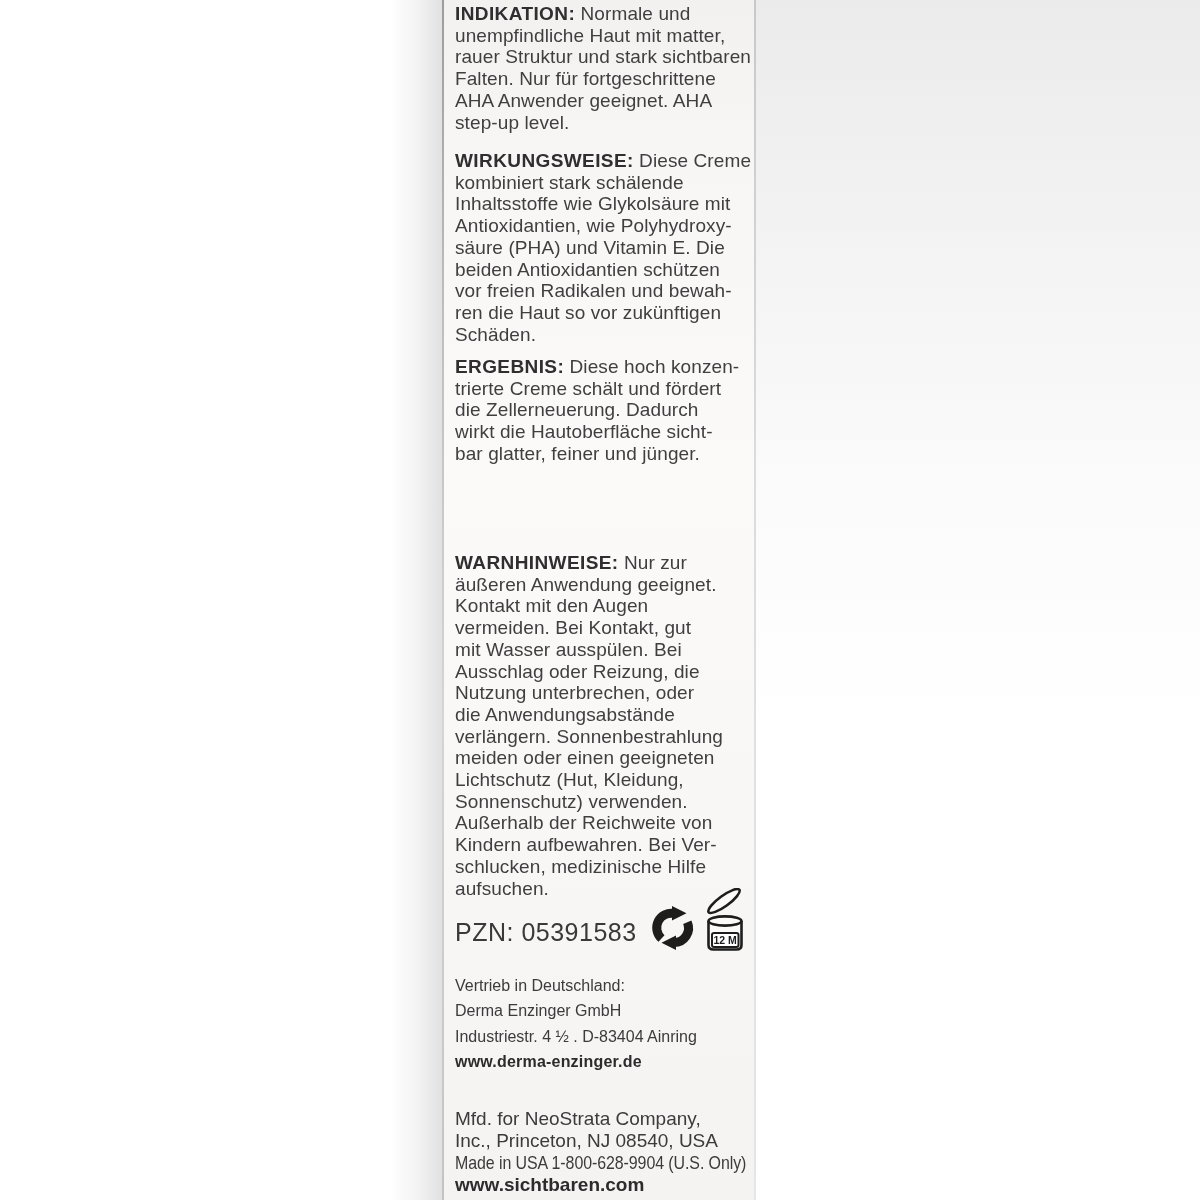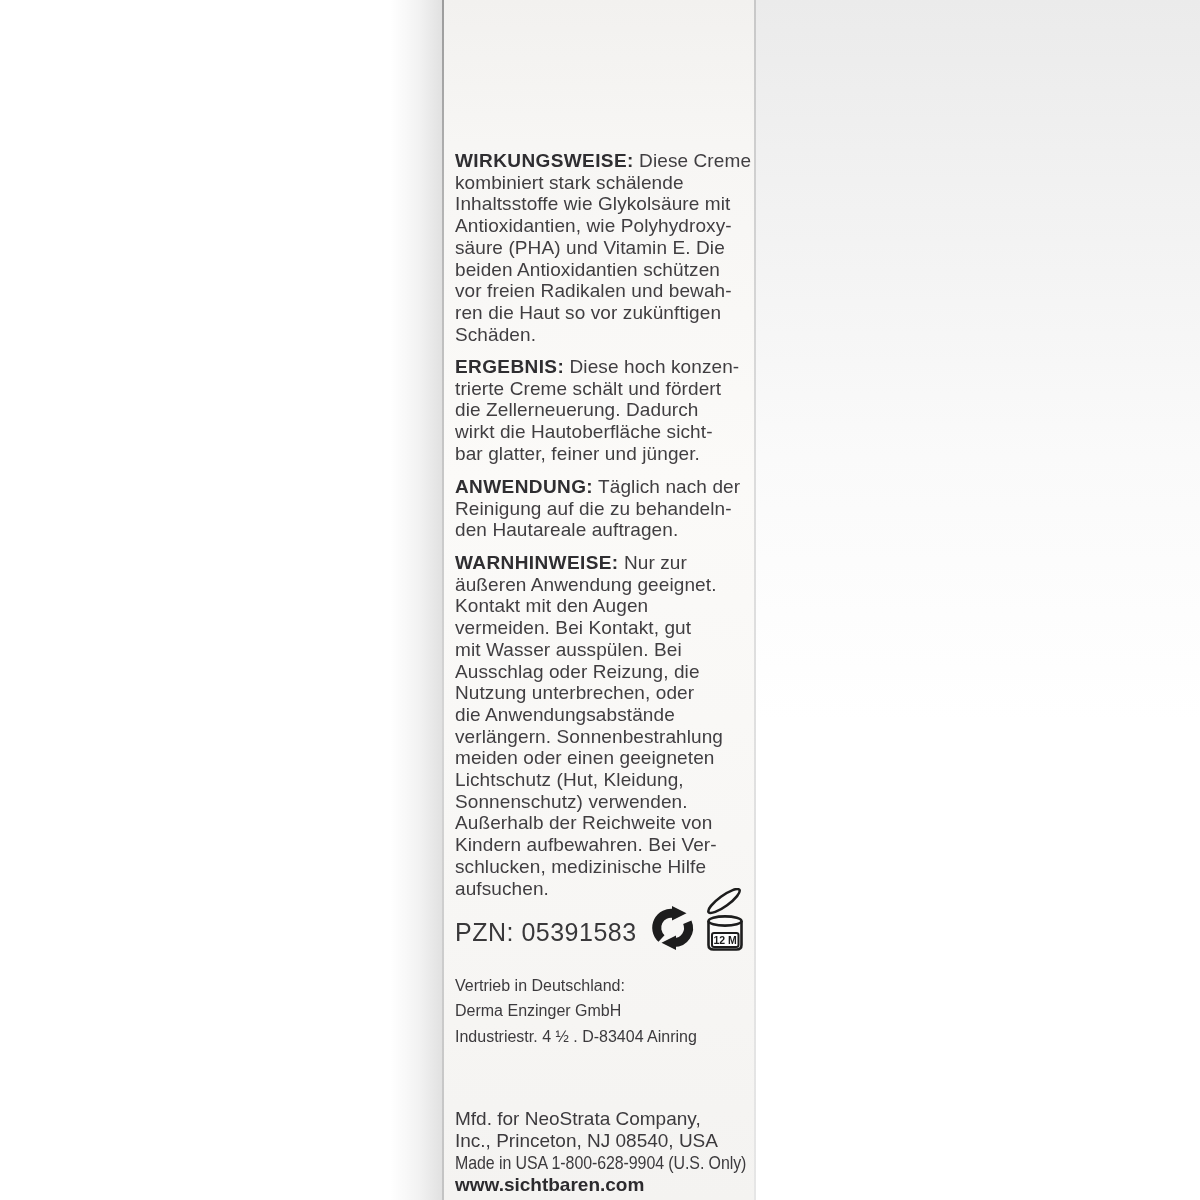--- a/index.html
+++ b/index.html
@@ -59,20 +59,28 @@
 </head>
 <body>
 
 <div class="bg-right"></div>
 <div class="bg-left-shadow"></div>
 <div class="edge-left"></div>
 <div class="edge-right"></div>
 
 <div class="panel">
 
+  <div class="sec" style="top:3px">
+    <span class="cap">INDIKATION:</span><span class="pre"> Normale und
+unempfindliche Haut mit matter,
+rauer Struktur und stark sichtbaren
+Falten. Nur für fortgeschrittene
+AHA Anwender geeignet. AHA
+step-up level.</span>
+  </div>
 
   <div class="sec" style="top:150px">
     <span class="cap">WIRKUNGSWEISE:</span><span class="pre"> Diese Creme
 kombiniert stark schälende
 Inhaltsstoffe wie Glykolsäure mit
 Antioxidantien, wie Polyhydroxy-
 säure (PHA) und Vitamin E. Die
 beiden Antioxidantien schützen
 vor freien Radikalen und bewah-
 ren die Haut so vor zukünftigen
@@ -80,25 +88,20 @@
   </div>
 
   <div class="sec" style="top:356px">
     <span class="cap">ERGEBNIS:</span><span class="pre"> Diese hoch konzen-
 trierte Creme schält und fördert
 die Zellerneuerung. Dadurch
 wirkt die Hautoberfläche sicht-
 bar glatter, feiner und jünger.</span>
   </div>
 
-  <div class="sec" style="top:476px">
-    <span class="cap">ANWENDUNG:</span><span class="pre"> Täglich nach der
-Reinigung auf die zu behandeln-
-den Hautareale auftragen.</span>
-  </div>
 
   <div class="sec" style="top:552px">
     <span class="cap">WARNHINWEISE:</span><span class="pre"> Nur zur
 äußeren Anwendung geeignet.
 Kontakt mit den Augen
 vermeiden. Bei Kontakt, gut
 mit Wasser ausspülen. Bei
 Ausschlag oder Reizung, die
 Nutzung unterbrechen, oder
 die Anwendungsabstände
@@ -128,20 +131,21 @@
       <ellipse cx="26" cy="13" rx="19" ry="5.2" fill="#fbfaf8" stroke="#1d1d1d" stroke-width="2.6"></ellipse>
     </g>
     <rect x="14" y="45" width="26.5" height="14" rx="2" fill="#ffffff" stroke="#1d1d1d" stroke-width="2"></rect>
     <text x="27.2" y="56" text-anchor="middle" font-size="10.5" font-weight="700" fill="#1d1d1d">12 M</text>
   </svg>
 
   <div class="vert">
     <span class="pre">Vertrieb in Deutschland:
 Derma Enzinger GmbH
 Industriestr. 4 ½ . D-83404 Ainring</span>
+    <div class="web">www.derma-enzinger.de</div>
   </div>
 
   <div class="mfd">
     <div>Mfd. for NeoStrata Company,</div>
     <div>Inc., Princeton, NJ 08540, USA</div>
     <div class="condensed">Made in USA 1-800-628-9904 (U.S. Only)</div>
     <div class="web">www.sichtbaren.com</div>
   </div>
 
 </div>

